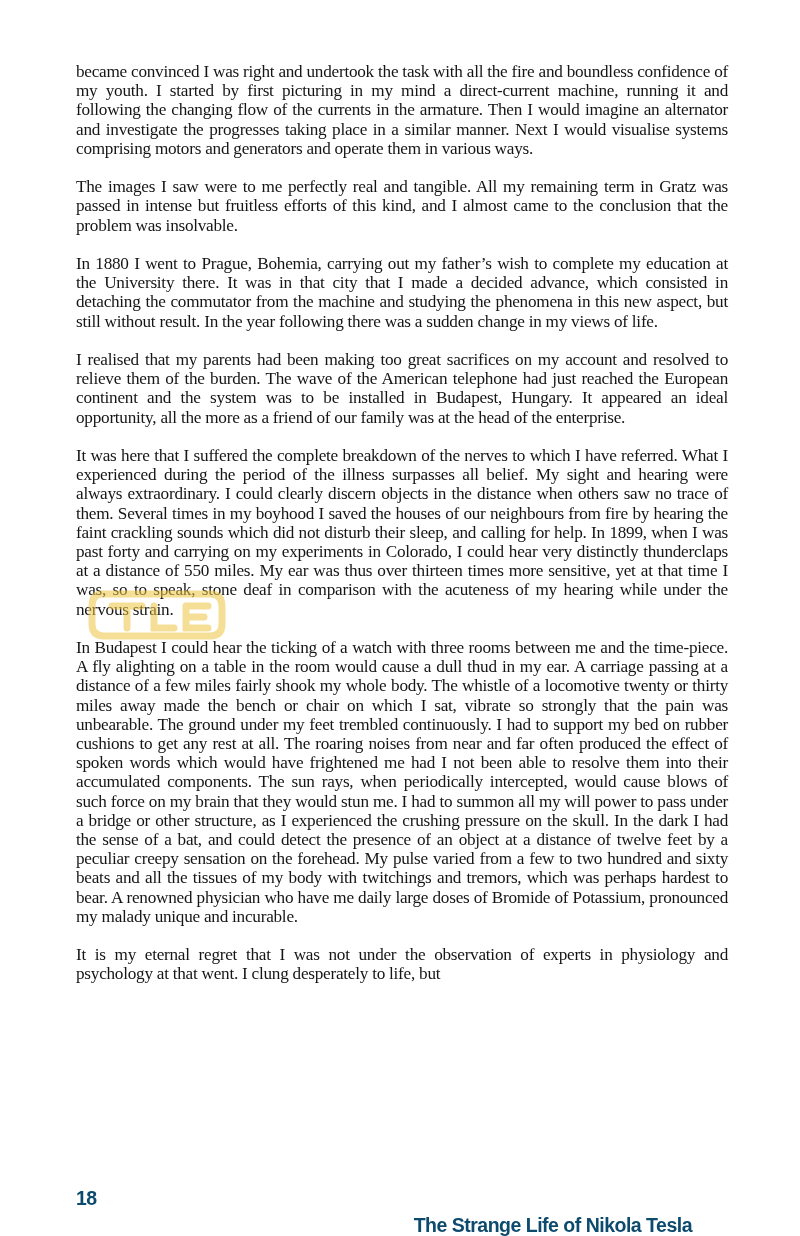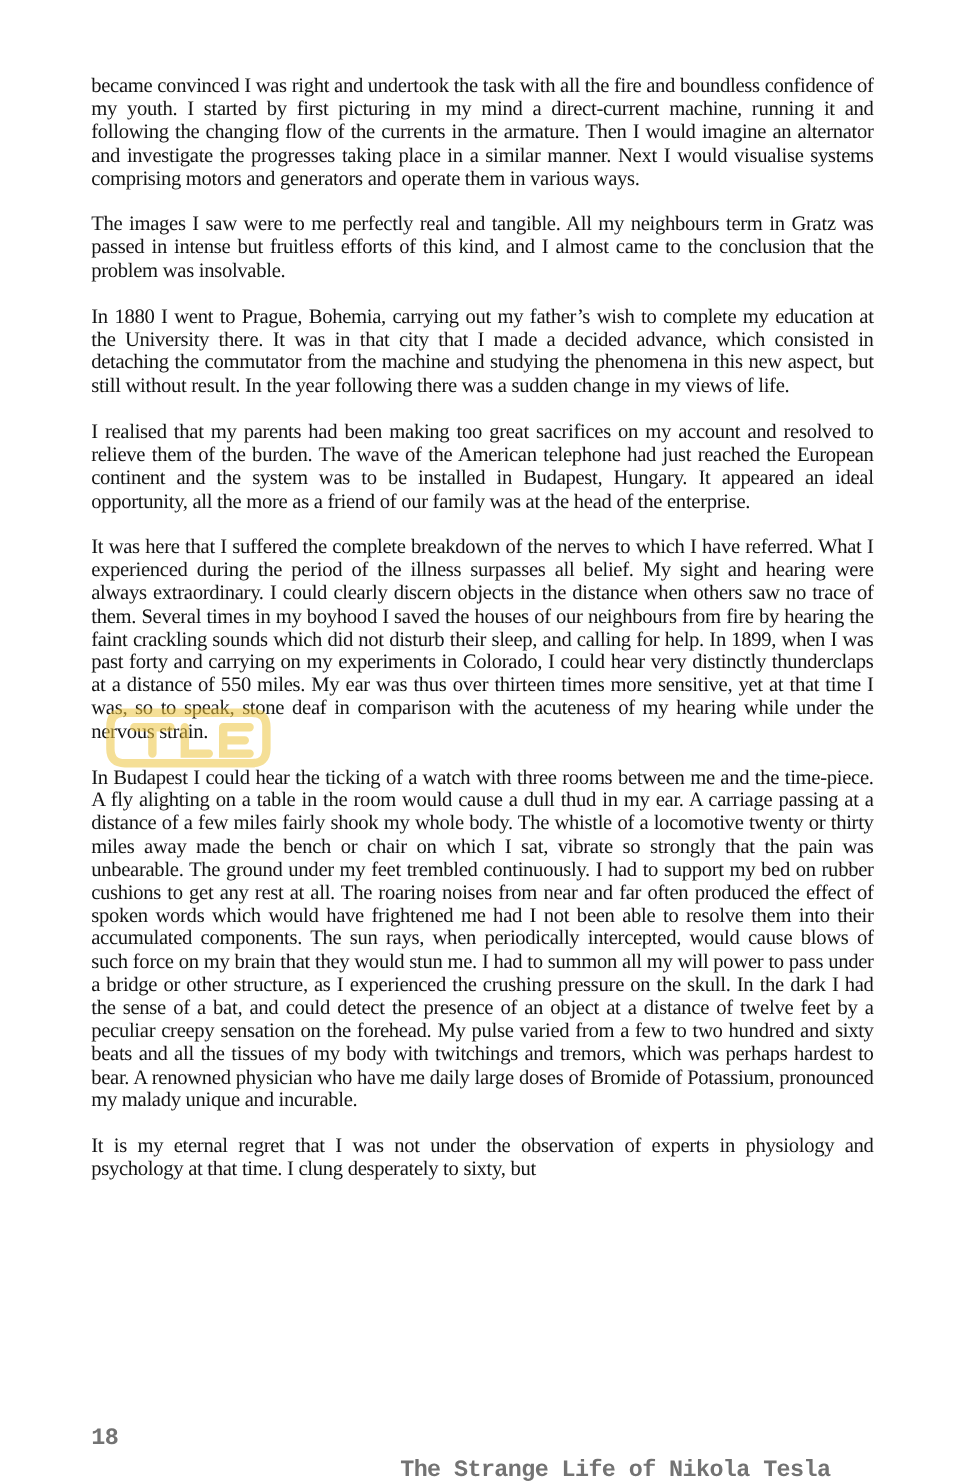--- a/index.html
+++ b/index.html
@@ -12,22 +12,22 @@
     position: absolute; left: 76px; top: 62px; width: 652px;
     font-family: "Liberation Serif", "DejaVu Serif", serif;
     font-size: 17.2px; line-height: 19.2px; color: #151515;
     letter-spacing: -0.25px;
   }
   .para {
     margin: 0 0 19.2px 0; text-align: justify; text-align-last: left;
   }
   .footer {
     position: absolute; left: 76px; top: 1187px; width: 616px; height: 24px;
-    font-family: Liberation Mono, monospace;
-    font-weight: bold; font-size: 19.5px; color: #737373;
+    font-family: Liberation Sans, sans-serif;
+    font-weight: bold; font-size: 19.5px; color: #0c4a6e;
     letter-spacing: -0.5px;
   }
   .page-number { position: absolute; left: 0; top: 0; }
   .running-title { position: absolute; right: 0; top: 0; margin-top: 27px; }
 
   .watermark {
     position: absolute; left: 82px; top: 580px; width: 640px; height: 70px;
     pointer-events: none;
   }
   .wm-logo { position: absolute; left: 0; top: 0; width: 150px; height: 70px; }
@@ -39,26 +39,26 @@
   .wm-tesla { color: rgba(236, 196, 64, 0.55); }
   .wm-universe { color: rgba(150, 150, 150, 0.45); }
 </style>
 </head>
 <body>
 
 <div class="page">
 
   <div class="body-text">
     <p class="para">became convinced I was right and undertook the task with all the fire and boundless confidence of my youth. I started by first picturing in my mind a direct-current machine, running it and following the changing flow of the currents in the armature. Then I would imagine an alternator and investigate the progresses taking place in a similar manner. Next I would visualise systems comprising motors and generators and operate them in various ways.</p>
-    <p class="para">The images I saw were to me perfectly real and tangible. All my neighbours term in Gratz was passed in intense but fruitless efforts of this kind, and I almost came to the conclusion that the problem was insolvable.</p>
+    <p class="para">The images I saw were to me perfectly real and tangible. All my remaining term in Gratz was passed in intense but fruitless efforts of this kind, and I almost came to the conclusion that the problem was insolvable.</p>
     <p class="para">In 1880 I went to Prague, Bohemia, carrying out my father’s wish to complete my education at the University there. It was in that city that I made a decided advance, which consisted in detaching the commutator from the machine and studying the phenomena in this new aspect, but still without result. In the year following there was a sudden change in my views of life.</p>
     <p class="para">I realised that my parents had been making too great sacrifices on my account and resolved to relieve them of the burden. The wave of the American telephone had just reached the European continent and the system was to be installed in Budapest, Hungary. It appeared an ideal opportunity, all the more as a friend of our family was at the head of the enterprise.</p>
     <p class="para">It was here that I suffered the complete breakdown of the nerves to which I have referred. What I experienced during the period of the illness surpasses all belief. My sight and hearing were always extraordinary. I could clearly discern objects in the distance when others saw no trace of them. Several times in my boyhood I saved the houses of our neighbours from fire by hearing the faint crackling sounds which did not disturb their sleep, and calling for help. In 1899, when I was past forty and carrying on my experiments in Colorado, I could hear very distinctly thunderclaps at a distance of 550 miles. My ear was thus over thirteen times more sensitive, yet at that time I was, so to speak, stone deaf in comparison with the acuteness of my hearing while under the nervous strain.</p>
     <p class="para">In Budapest I could hear the ticking of a watch with three rooms between me and the time-piece. A fly alighting on a table in the room would cause a dull thud in my ear. A carriage passing at a distance of a few miles fairly shook my whole body. The whistle of a locomotive twenty or thirty miles away made the bench or chair on which I sat, vibrate so strongly that the pain was unbearable. The ground under my feet trembled continuously. I had to support my bed on rubber cushions to get any rest at all. The roaring noises from near and far often produced the effect of spoken words which would have frightened me had I not been able to resolve them into their accumulated components. The sun rays, when periodically intercepted, would cause blows of such force on my brain that they would stun me. I had to summon all my will power to pass under a bridge or other structure, as I experienced the crushing pressure on the skull. In the dark I had the sense of a bat, and could detect the presence of an object at a distance of twelve feet by a peculiar creepy sensation on the forehead. My pulse varied from a few to two hundred and sixty beats and all the tissues of my body with twitchings and tremors, which was perhaps hardest to bear. A renowned physician who have me daily large doses of Bromide of Potassium, pronounced my malady unique and incurable.</p>
-    <p class="para">It is my eternal regret that I was not under the observation of experts in physiology and psychology at that time. I clung desperately to sixty, but</p>
+    <p class="para">It is my eternal regret that I was not under the observation of experts in physiology and psychology at that went. I clung desperately to life, but</p>
   </div>
 
   <div class="watermark">
     <svg class="wm-logo" viewBox="0 0 150 70">
       <g fill="none" stroke="rgba(236,196,64,0.55)" stroke-width="7" stroke-linecap="round">
         <path d="M20 14 Q10 14 10 26 L10 44 Q10 56 22 56 L128 56 Q140 56 140 44 L140 26 Q140 14 128 14 Z"></path>
         <path d="M30 26 L60 26 M45 26 L45 48"></path>
         <path d="M72 26 L72 48 L92 48"></path>
         <path d="M104 26 L126 26 M104 37 L122 37 M104 26 L104 48 L126 48"></path>
       </g>

